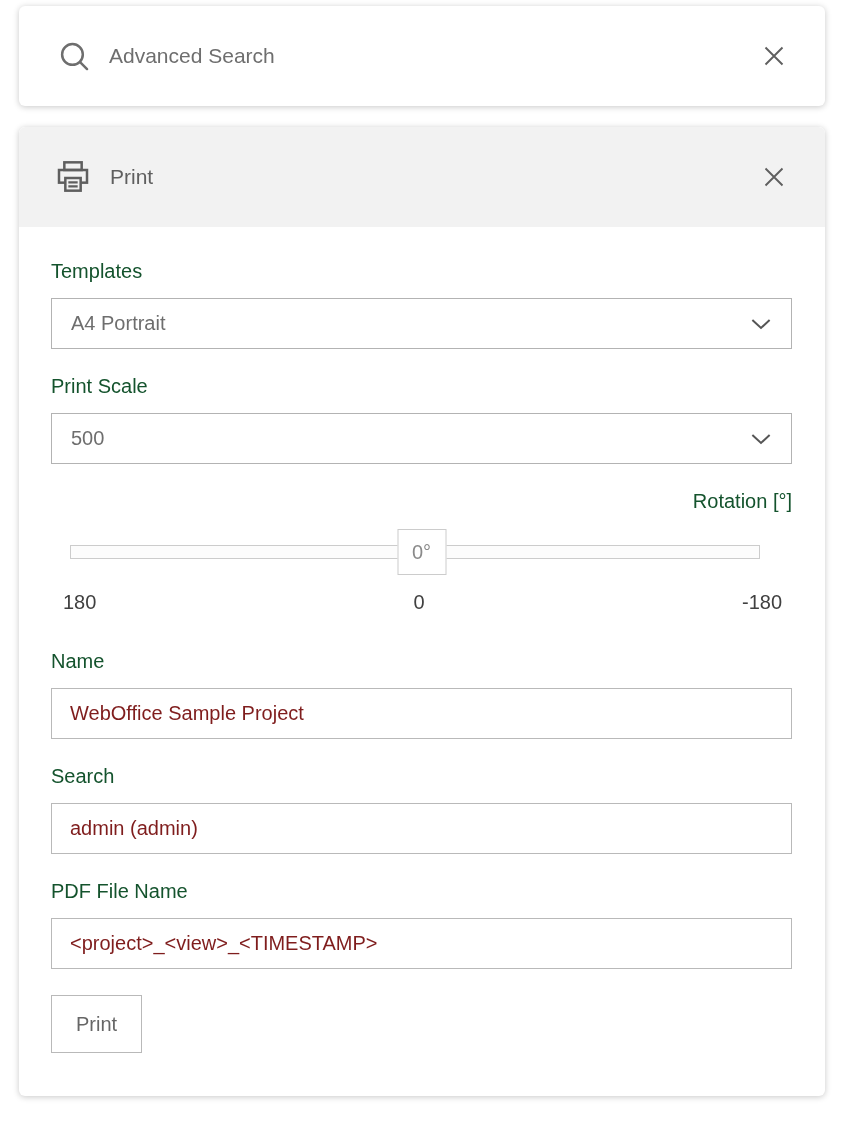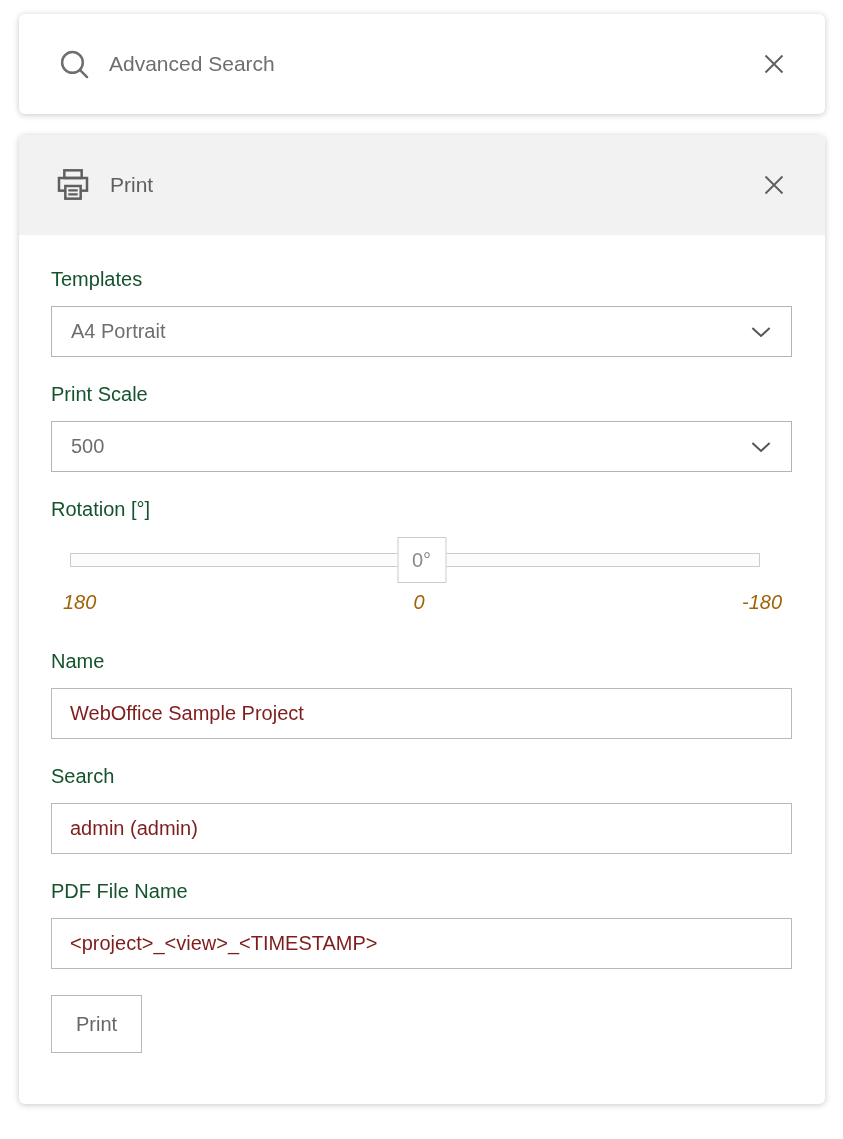--- a/index.html
+++ b/index.html
@@ -2,21 +2,21 @@
 <html><head>
 <meta charset="utf-8">
 <style>
   * { margin: 0; padding: 0; box-sizing: border-box; }
   html, body {
     width: 843px; height: 1139px;
     background: #ffffff;
     font-family: "Liberation Sans", "DejaVu Sans", sans-serif;
     overflow: hidden;
   }
-  .page { position: relative; width: 843px; height: 1139px; padding: 14px 18px 0 19px; }
+  .page { position: relative; width: 843px; height: 1139px; padding: 6px 18px 0 19px; }
 
   .panel {
     background: #ffffff;
     border-radius: 6px;
     box-shadow: 0 1px 6px rgba(0,0,0,0.22);
     width: 806px;
   }
 
   
   .search-panel {
@@ -96,23 +96,24 @@
     width: 49px; height: 46px;
     background: #ffffff;
     border: 1px solid #cccccc;
     display: flex; align-items: center; justify-content: center;
     font-size: 20px; color: #8a8a8a;
     cursor: grab;
   }
   .slider-ticks {
     display: flex; justify-content: space-between;
     padding: 0 10px 0 12px;
-    font-size: 20px; color: #a16207; font-style: italic;
-  }
-  .rotation-section { margin-bottom: 36px; }
+    margin-top: 8px;
+    font-size: 20px; color: #404040;
+  }
+  .rotation-section { margin-bottom: 36px; text-align: right; }
 
   .print-button {
     margin-top: 26px;
     width: 91px; height: 58px;
     background: #ffffff;
     border: 1px solid #b9b9b9;
     font-size: 20px; color: #666666;
     font-family: "Liberation Sans", "DejaVu Sans", sans-serif;
     cursor: pointer;
   }

